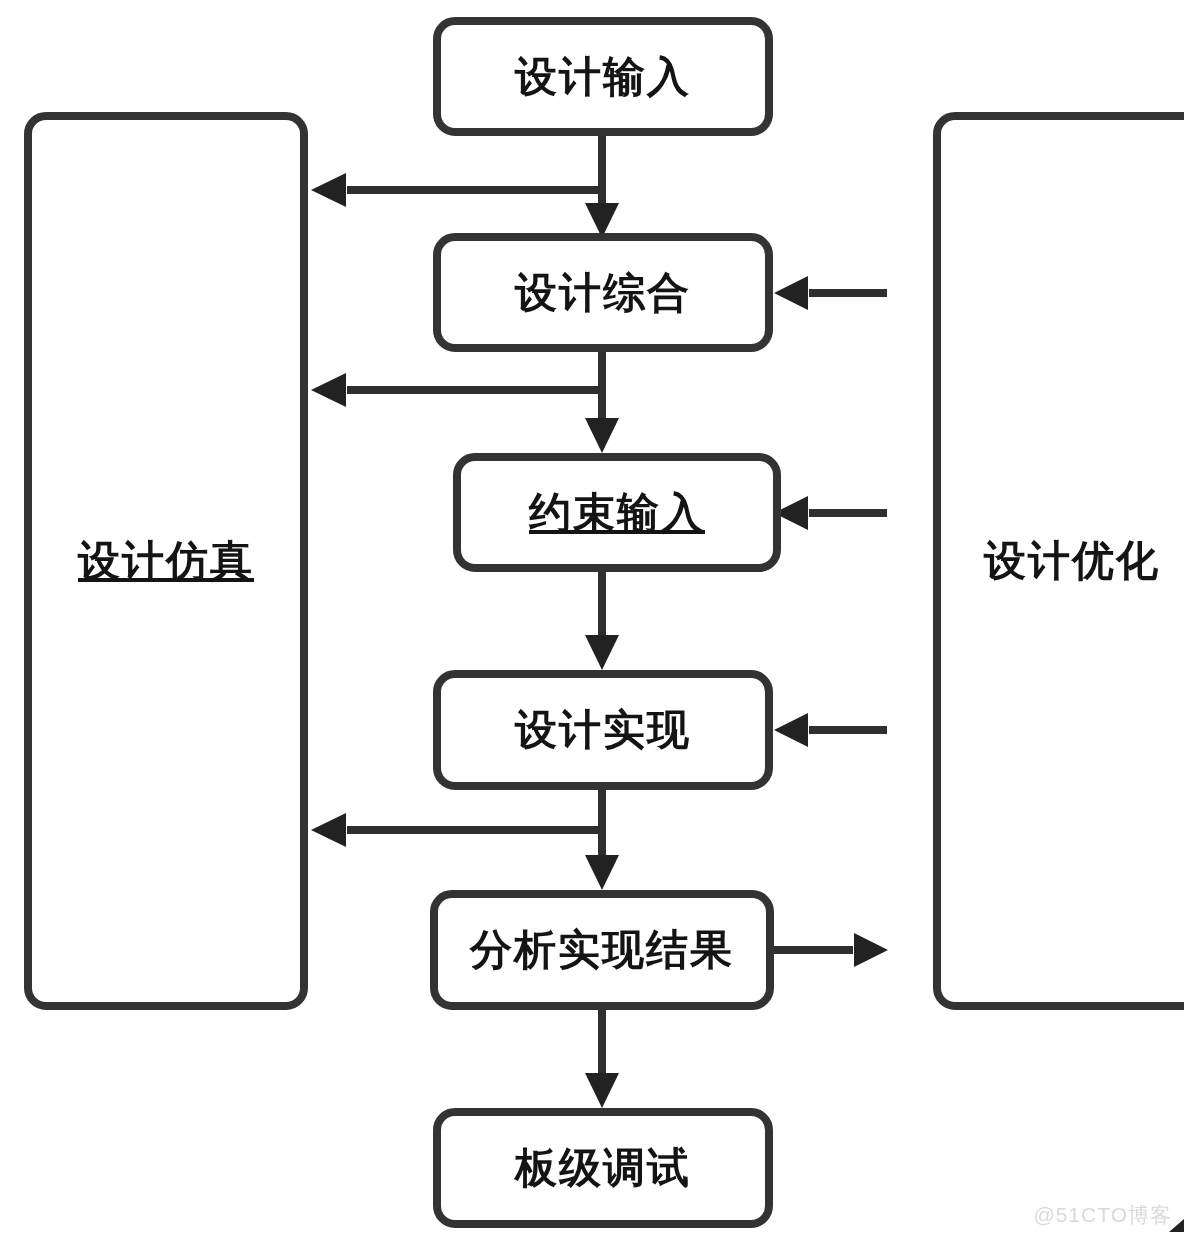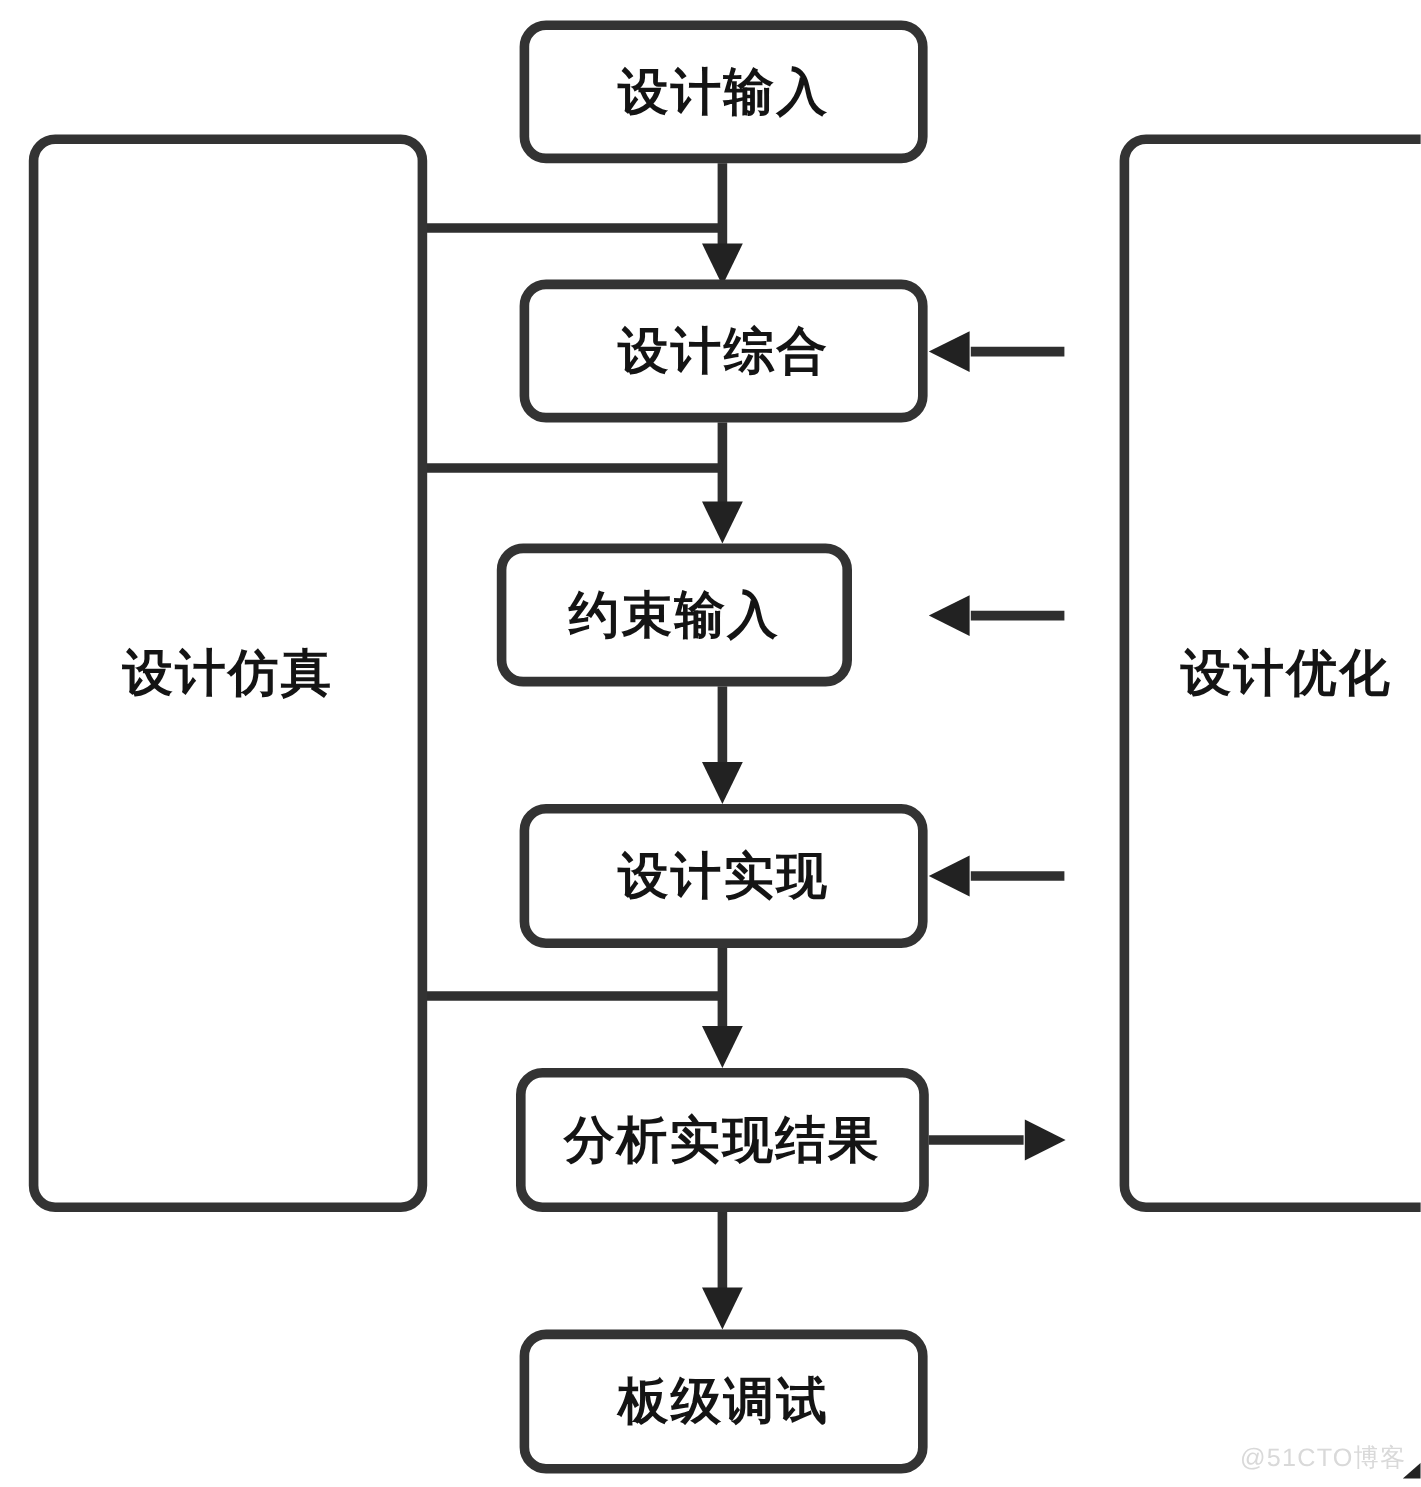--- a/index.html
+++ b/index.html
@@ -27,26 +27,26 @@
     justify-content: center;
     font-weight: 700;
     font-size: 42px;
     color: #141414;
     letter-spacing: 2px;
     text-align: center;
   }
   
   .n-design-input          { left: 433px; top: 17px;   width: 340px; height: 119px; }
   .n-design-synthesis      { left: 433px; top: 233px;  width: 340px; height: 119px; }
-  .n-constraint-input      { left: 414px; top: 453px;  width: 296px; height: 119px; }
+  .n-constraint-input      { left: 453px; top: 453px;  width: 328px; height: 119px; text-decoration: underline; }
   .n-design-implementation { left: 433px; top: 670px;  width: 340px; height: 120px; }
   .n-analyze-results       { left: 430px; top: 890px;  width: 344px; height: 120px; }
   .n-board-debug           { left: 433px; top: 1108px; width: 340px; height: 120px; }
   
-  .n-design-simulation     { left: 24px;  top: 112px;  width: 332px; height: 898px; }
+  .n-design-simulation     { left: 24px;  top: 112px;  width: 284px; height: 898px; text-decoration: underline; }
   .n-design-optimization   { left: 933px; top: 112px;  width: 278px; height: 898px; }
 
   .watermark {
     position: absolute;
     right: 12px;
     bottom: 10px;
     font-size: 21px;
     color: #d9d9d9;
     letter-spacing: 1px;
   }

